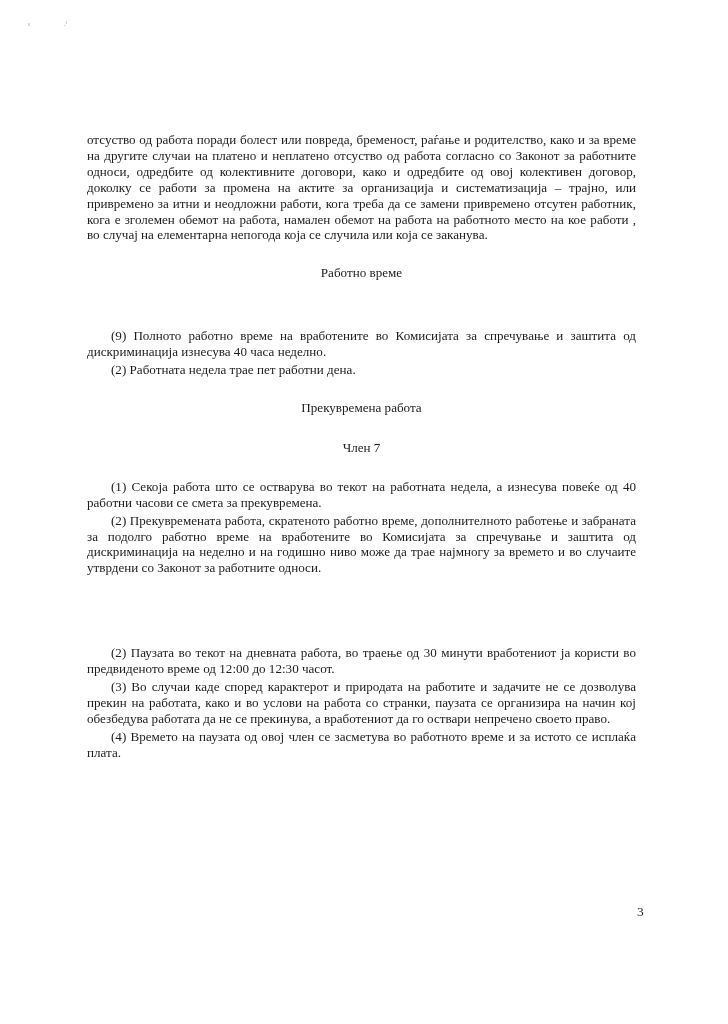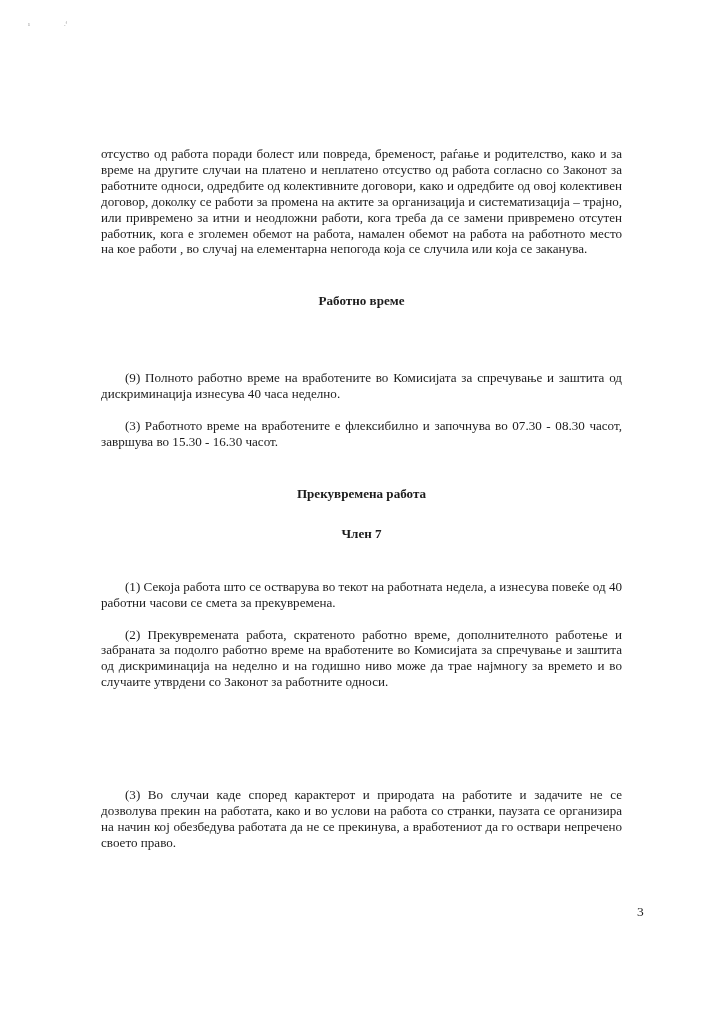--- a/index.html
+++ b/index.html
@@ -5,24 +5,24 @@
     html, body { margin: 0; padding: 0; }
     body {
       width: 728px; height: 1024px; background: #ffffff; position: relative; overflow: hidden;
       font-family: "Liberation Serif", serif; color: #1c1c1c;
     }
     .scan-mark { position: absolute; font-size: 7px; color: #9a9a9a; }
     .page-text {
       position: absolute; left: 85px; top: 130px; width: 553px;
       font-size: 13.1px; line-height: 15.9px;
     }
-    .para { margin: 16px; text-align: justify; }
+    .para { margin: 2px; text-align: justify; }
     .para.indent { text-indent: 24px; }
     .heading {
-      text-align: center; font-weight: bold; margin: 0; font-size: 13.1px;
+      text-align: center; font-weight: normal; margin: 0; font-size: 13.1px;
     }
     .gap-sect { height: 20px; }
     .gap-head { height: 24px; }
     .gap-art { height: 21px; }
     .page-number {
       position: absolute; left: 637px; top: 904px; font-size: 13.5px;
     }
   </style>
 </head>
 <body>
@@ -32,34 +32,36 @@
 
 <div class="page-text">
   <p class="para">отсуство од работа поради болест или повреда, бременост, раѓање и родителство, како и за време на другите случаи на платено и неплатено отсуство од работа согласно со Законот за работните односи, одредбите од колективните договори, како и одредбите од овој колективен договор, доколку се работи за промена на актите за организација и систематизација – трајно, или привремено за итни и неодложни работи, кога треба да се замени привремено отсутен работник, кога е зголемен обемот на работа, намален обемот на работа на работното место на кое работи , во случај на елементарна непогода која се случила или која се заканува.</p>
 
   <div class="gap-sect"></div>
   <section>
     <p class="heading">Работно време</p>
     <div class="gap-head"></div>
     <div class="gap-art"></div>
     <p class="para indent">(9) Полното работно време на вработените во Комисијата за спречување и заштита од дискриминација изнесува 40 часа неделно.</p>
-    <p class="para indent">(3) Работното време на вработените е флексибилно и започнува во 07.30 - 08.30 часот, завршува во 15.30 - 16.30 часот.</p>
+    <p class="para indent">(2) Работната недела трае пет работни дена.</p>
   </section>
 
   <div class="gap-sect"></div>
   <section>
     <p class="heading">Прекувремена работа</p>
     <div class="gap-head"></div>
     <p class="heading">Член 7</p>
     <div class="gap-art"></div>
     <p class="para indent">(1) Секоја работа што се остварува во текот на работната недела, а изнесува повеќе од 40 работни часови се смета за прекувремена.</p>
     <p class="para indent">(2) Прекувремената работа, скратеното работно време, дополнителното работење и забраната за подолго работно време на вработените во Комисијата за спречување и заштита од дискриминација на неделно и на годишно ниво може да трае најмногу за времето и во случаите утврдени со Законот за работните односи.</p>
   </section>
 
   <div class="gap-sect"></div>
   <section>
     <div class="gap-head"></div>
     <div class="gap-art"></div>
+    <p class="para indent">(2) Паузата во текот на дневната работа, во траење од 30 минути вработениот ја користи во предвиденото време од 12:00 до 12:30 часот.</p>
     <p class="para indent">(3) Во случаи каде според карактерот и природата на работите и задачите не се дозволува прекин на работата, како и во услови на работа со странки, паузата се организира на начин кој обезбедува работата да не се прекинува, а вработениот да го оствари непречено своето право.</p>
+    <p class="para indent">(4) Времето на паузата од овој член се засметува во работното време и за истото се исплаќа плата.</p>
   </section>
 </div>
 
 <div class="page-number">3</div>
 
 </body></html>

